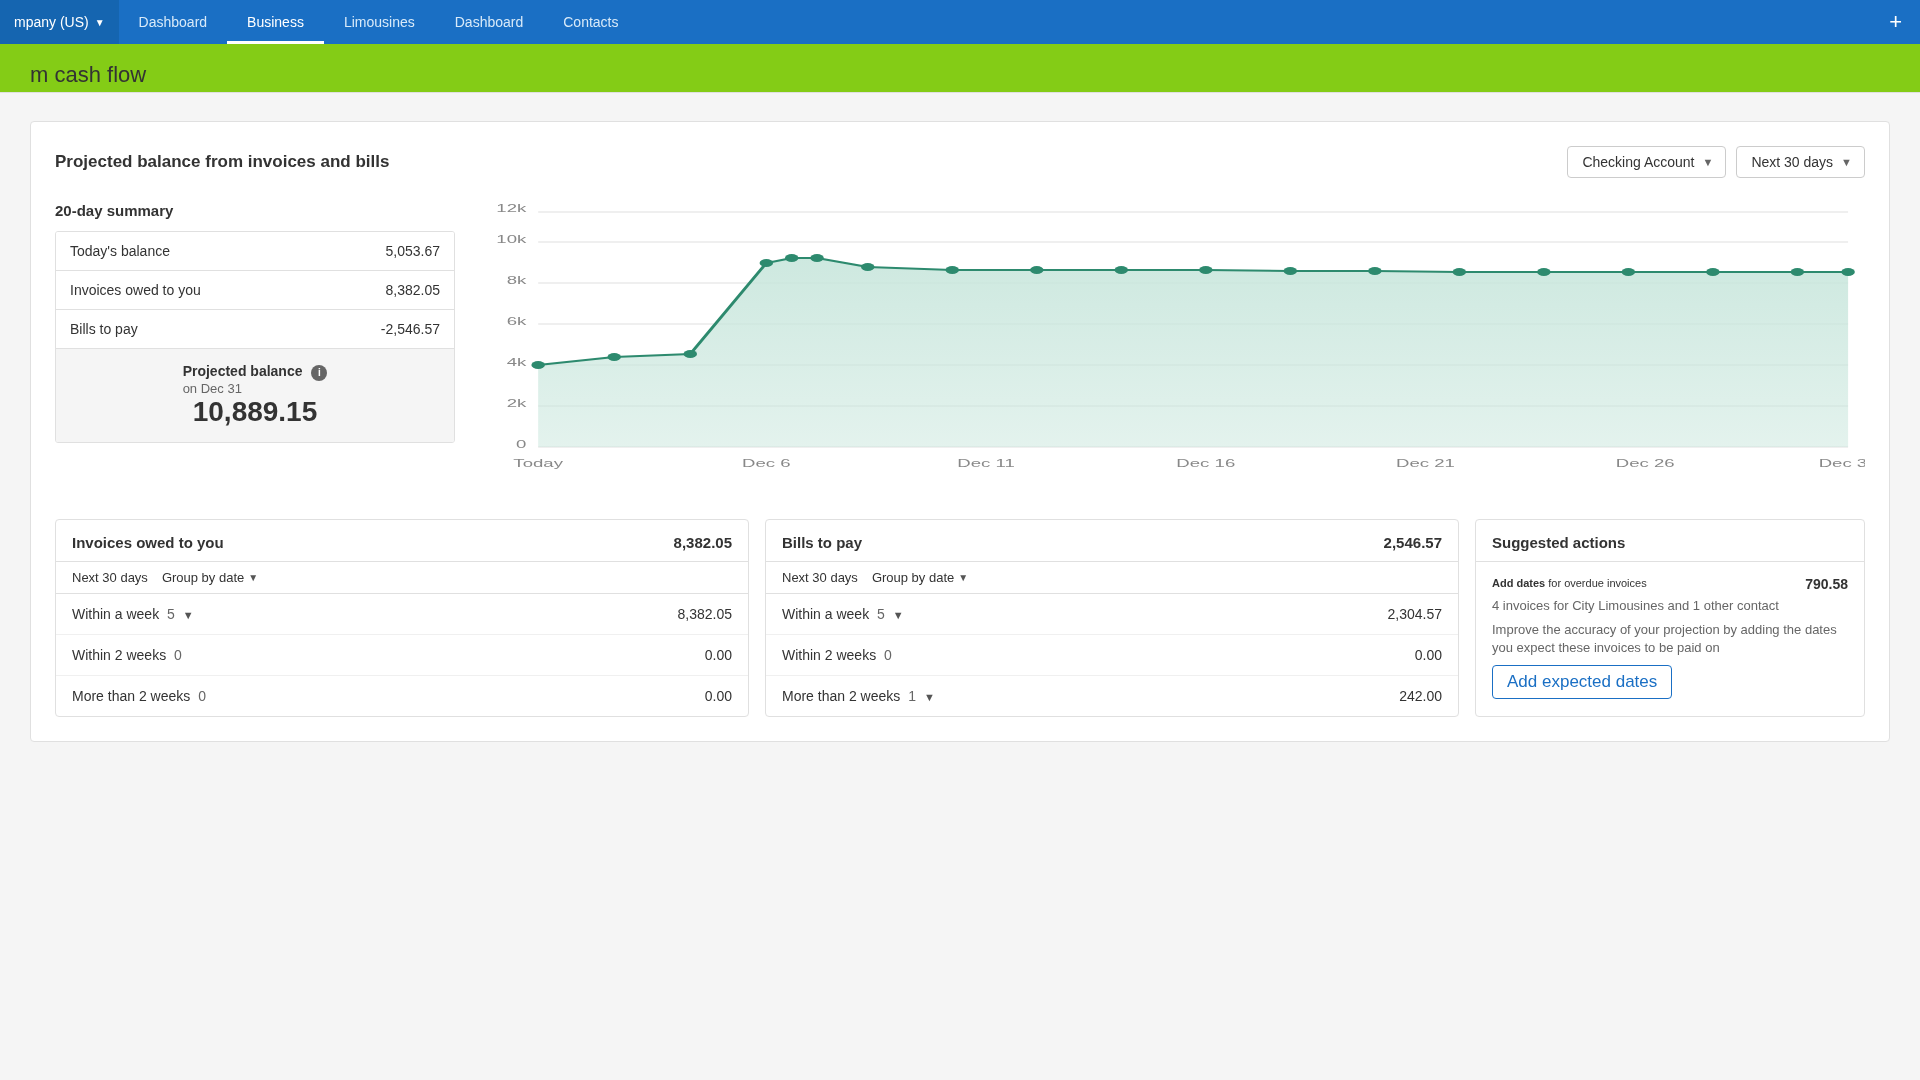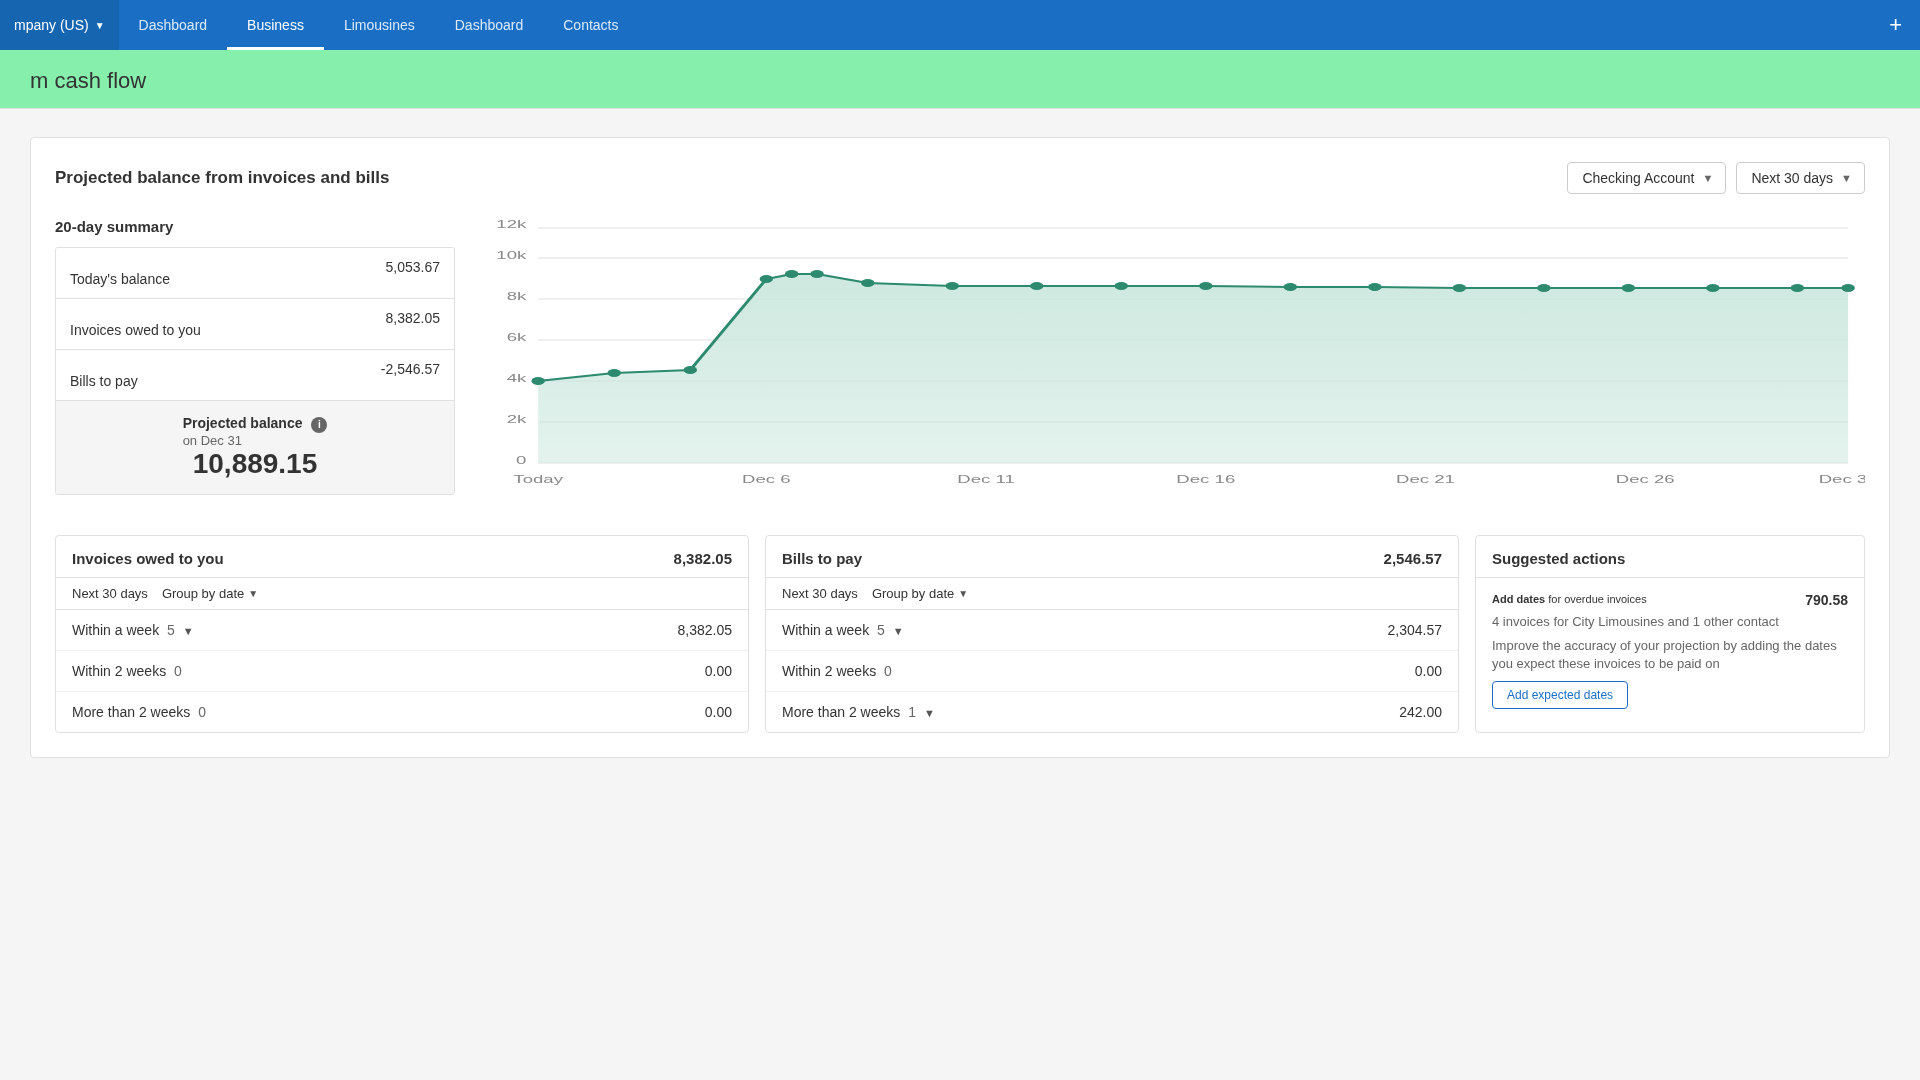--- a/index.html
+++ b/index.html
@@ -3,21 +3,21 @@
   <meta charset="utf-8">
   <style>
     * { box-sizing: border-box; margin: 0; padding: 0; }
     body { font-family: -apple-system, BlinkMacSystemFont, 'Segoe UI', Arial, sans-serif; background: #f5f5f5; font-size: 14px; color: #333; }
 
     
     .nav-bar {
       background: #1a6fc4;
       display: flex;
       align-items: center;
-      height: 50px;
+      height: 44px;
       padding: 0 0 0 0;
       position: relative;
     }
     .nav-company {
       background: #1565b0;
       color: #fff;
       padding: 0 14px;
       height: 100%;
       display: flex;
       align-items: center;
@@ -57,22 +57,22 @@
       font-size: 22px;
       padding: 0 18px;
       cursor: pointer;
       display: flex;
       align-items: center;
       height: 100%;
     }
 
     
     .page-header {
-      background: #86efac;
-      padding: 18px 30px 14px;
+      background: #84cc16;
+      padding: 18px 30px 4px;
       border-bottom: 1px solid #e0e0e0;
     }
     .page-title {
       font-size: 22px;
       font-weight: 400;
       color: #333;
     }
 
     
     .main-content {
@@ -148,21 +148,21 @@
       border-bottom: 1px solid #e0e0e0;
       background: #fff;
     }
     .summary-row:last-child { border-bottom: none; }
     .summary-row.projected {
       background: #f5f5f5;
       padding: 14px 14px;
       align-items: center;
       flex-direction: column;
     }
-    .summary-label { color: #333; font-size: 14px; margin-top: 12px; }
+    .summary-label { color: #333; font-size: 14px; }
     .summary-label-proj { font-size: 14px; font-weight: 600; color: #333; }
     .summary-label-proj small { font-weight: 400; font-size: 13px; display: block; color: #666; }
     .summary-value { font-size: 14px; color: #333; }
     .summary-value.big { font-size: 28px; font-weight: 600; color: #333; }
     .info-icon {
       display: inline-flex;
       align-items: center;
       justify-content: center;
       width: 16px; height: 16px;
       border-radius: 50%;
@@ -260,21 +260,21 @@
     .action-desc strong { color: #333; font-weight: 700; }
     .action-amount { font-size: 14px; font-weight: 600; margin-left: 14px; }
     .action-sub { font-size: 13px; color: #666; margin-bottom: 8px; }
     .action-body-text { font-size: 13px; color: #666; line-height: 1.4; }
     .action-btn {
       display: inline-block;
       padding: 6px 14px;
       border: 1px solid #1a6fc4;
       color: #1a6fc4;
       border-radius: 4px;
-      font-size: 12px;
+      font-size: 17px;
       cursor: pointer;
       background: #fff;
       margin-top: 8px;
     }
   </style>
 </head>
 <body>
 
 <nav class="nav-bar">
   <div class="nav-company">

